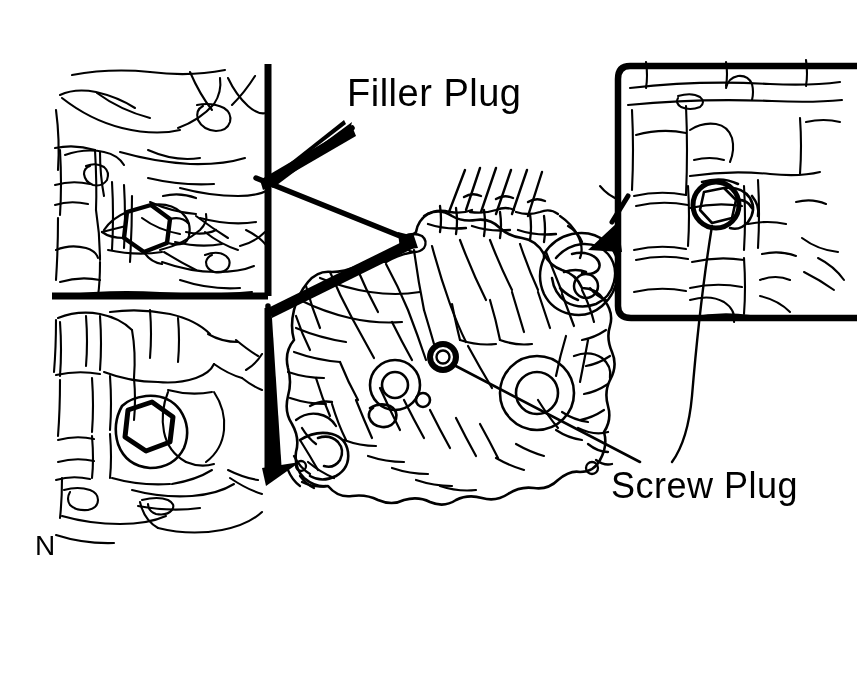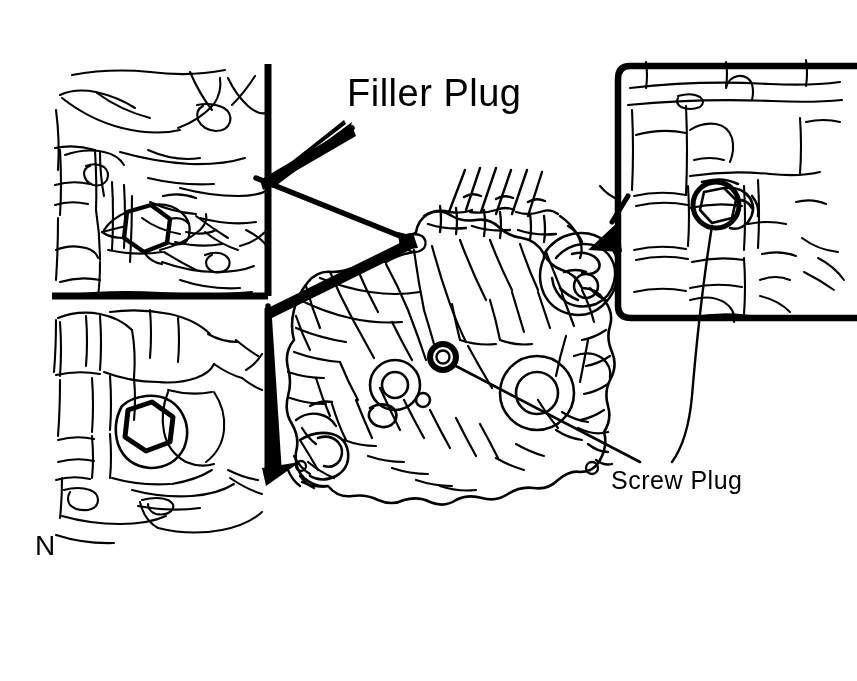--- a/index.html
+++ b/index.html
@@ -34,21 +34,21 @@
   }
   #label-filler-plug {
     left: 347px;
     top: 74px;
     font-size: 38px;
     letter-spacing: 0.5px;
   }
   #label-screw-plug {
     left: 611px;
     top: 468px;
-    font-size: 25px;
+    font-size: 36px;
     letter-spacing: 0.5px;
   }
   #label-view-letter {
     left: 35px;
     top: 532px;
     font-size: 28px;
   }
   #label-figure-id {
     left: 35px;
     top: 578px;

